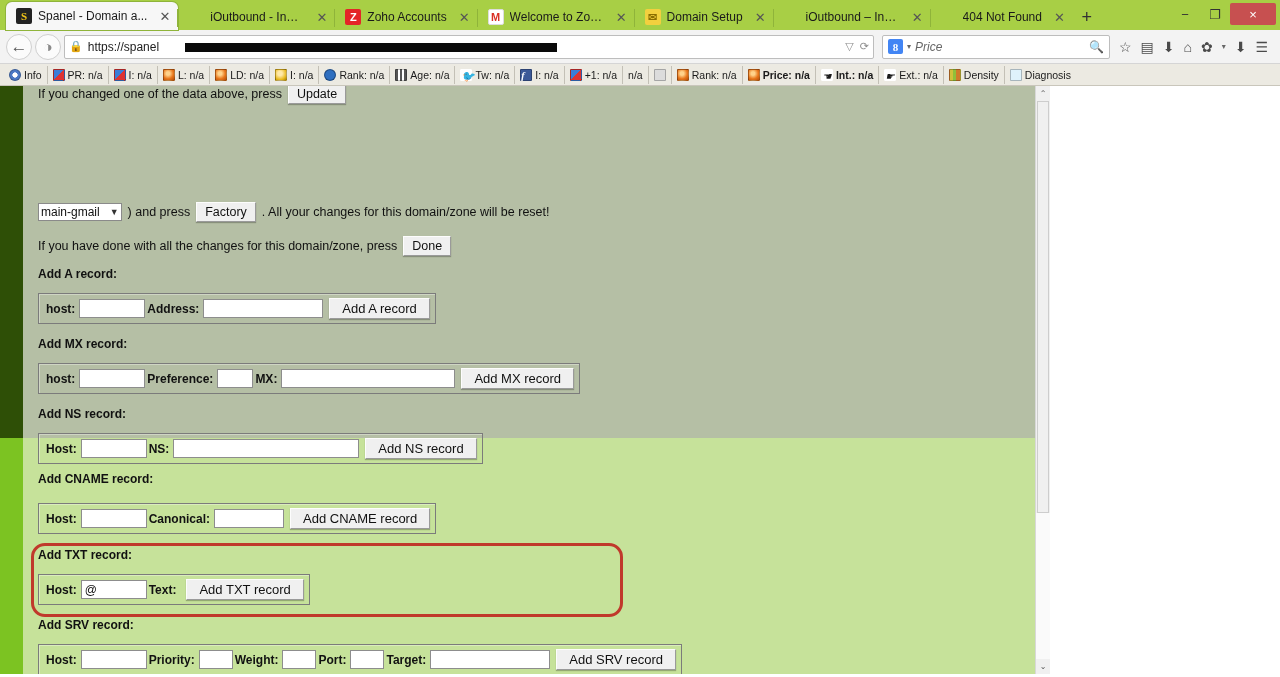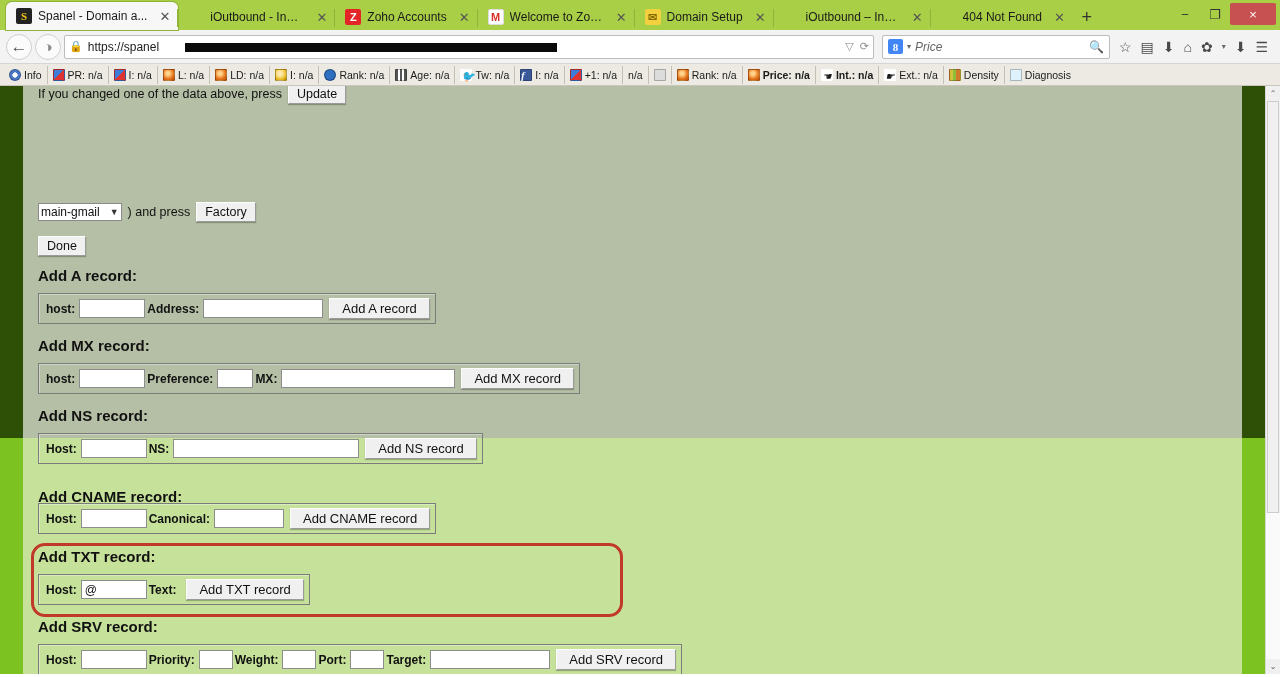--- a/index.html
+++ b/index.html
@@ -133,21 +133,21 @@
   .sq-code { background: #dcdcdc; }
   .sq-hand { background: #fff; border-color:#fff; }
   .sq-density { background: linear-gradient(90deg,#cfc13a 0 30%, #8fbf3a 30% 60%, #d07a2a 60% 100%); }
   .sq-diag { background: #dff2fb; }
   .twglyph { color:#1da1f2; font-size:11px; }
   .fbglyph { color:#fff; font-size:10px; font-weight:bold; font-family:"Liberation Serif",serif; }
 
   
   .viewport {
     position: relative;
-    height: 588px; width: 1280px;
+    height: 588px; width: 1050px;
     background: #fff; overflow: hidden;
   }
   .pagebg-top {
     position: absolute; left:0; top:0; width: 1265px; height: 352px;
     background: #b5bfa5;
   }
   .pagebg-bot {
     position: absolute; left:0; top:352px; width: 1265px; height: 236px;
     background: #c6e29a;
   }
@@ -175,21 +175,21 @@
   .btn-sm { font-size: 12.5px; padding: 2px 8px; }
 
   .sel {
     background: #fff; border: 1px solid #8a8a8a;
     font-size: 12px; padding: 1px 2px; color: #111;
     display: inline-flex; align-items:center; gap:10px;
     font-family: "Liberation Sans", sans-serif;
   }
   .sel .caret { font-size: 9px; color:#333; }
 
-  .sectitle { font-weight: bold; font-size: 15px; color:#111; }
+  .sectitle { font-weight: bold; font-size: 12px; color:#111; }
 
   .recbox {
     border: 1px solid #7b7b7b;
     background: transparent;
     display: inline-flex; align-items: center;
     padding: 4px 5px; gap: 0px;
     box-shadow: inset 1px 1px 0 rgba(255,255,255,.35);
   }
   .recbox .lbl { font-weight: bold; font-size: 12px; color:#111; padding: 0 4px 0 2px; }
   .inp {
@@ -413,23 +413,25 @@
         <span class="btn btn-sm">Update</span>
       </div>
 
       <div class="row-text" style="position:absolute; left:38px; top:116px;">
         <span class="sel">
           <span>main-gmail</span>
           <span class="caret">▼</span>
         </span>
         <span>) and press</span>
         <span class="btn btn-sm">Factory</span>
+        <span>. All your changes for this domain/zone will be reset!</span>
       </div>
 
       <div class="row-text" style="position:absolute; left:38px; top:150px;">
+        <span>If you have done with all the changes for this domain/zone, press</span>
         <span class="btn btn-sm">Done</span>
       </div>
 
       <div class="sectitle" style="position:absolute; left:38px; top:181px;">Add A record:</div>
       <div class="recbox" style="position:absolute; left:38px; top:207px;">
         <span class="lbl">host:</span>
         <span class="inp w-host"></span>
         <span class="lbl">Address:</span>
         <span class="inp w-addr"></span>
         <span class="btn">Add A record</span>
@@ -448,21 +450,21 @@
 
       <div class="sectitle" style="position:absolute; left:38px; top:321px;">Add NS record:</div>
       <div class="recbox" style="position:absolute; left:38px; top:347px;">
         <span class="lbl">Host:</span>
         <span class="inp w-host"></span>
         <span class="lbl">NS:</span>
         <span class="inp w-ns"></span>
         <span class="btn">Add NS record</span>
       </div>
 
-      <div class="sectitle" style="position:absolute; left:38px; top:402px;">Add CNAME record:</div>
+      <div class="sectitle" style="position:absolute; left:38px; top:386px;">Add CNAME record:</div>
       <div class="recbox" style="position:absolute; left:38px; top:417px;">
         <span class="lbl">Host:</span>
         <span class="inp w-host"></span>
         <span class="lbl">Canonical:</span>
         <span class="inp w-canon"></span>
         <span class="btn">Add CNAME record</span>
       </div>
 
       <div class="sectitle" style="position:absolute; left:38px; top:462px;">Add TXT record:</div>
       <div class="recbox" style="position:absolute; left:38px; top:488px;">

